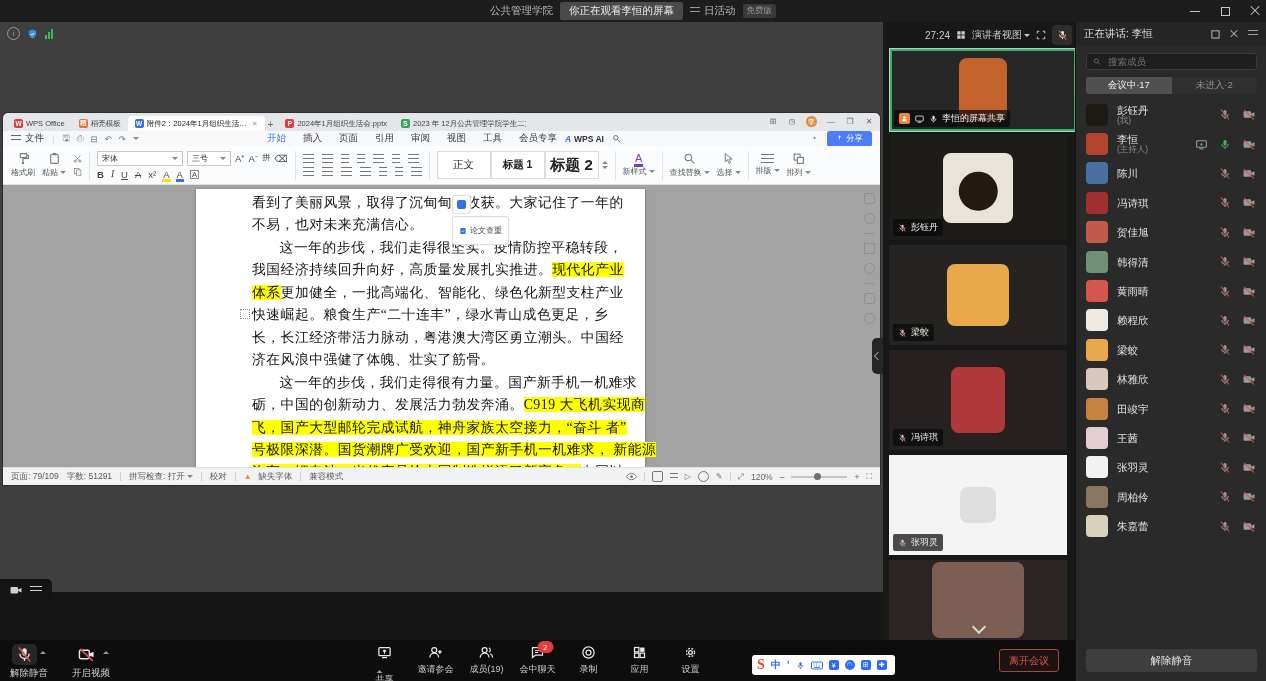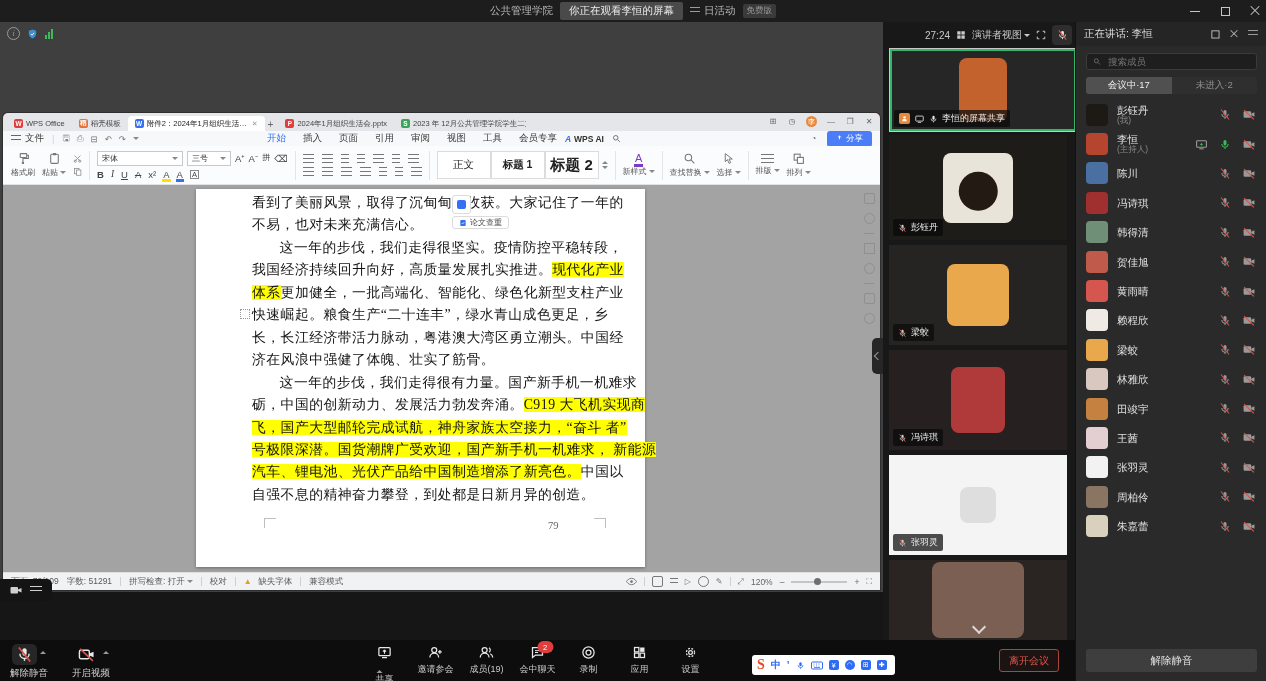--- a/index.html
+++ b/index.html
@@ -24,21 +24,21 @@
 
   
   .share{position:absolute;left:0;top:22px;width:883px;height:570px;background:#3f3f3f}
   .indics{position:absolute;left:7px;top:5px;display:flex;gap:7px;align-items:center}
   .i-info{width:11px;height:11px;border:1px solid #9a9a9a;border-radius:50%;color:#9a9a9a;font-size:8px;
           display:flex;align-items:center;justify-content:center;font-family:"Liberation Serif",serif;font-style:italic}
   .i-bars{display:flex;align-items:flex-end;gap:1px;height:10px}
   .i-bars i{width:2px;background:#3dba58;display:block}
 
   
-  .wps{position:absolute;left:3px;top:91px;width:877px;height:477px;background:#b91c1c;border-radius:5px 5px 0 0;
+  .wps{position:absolute;left:3px;top:91px;width:877px;height:372px;background:#b91c1c;border-radius:5px 5px 0 0;
        box-shadow:0 0 0 1px #2e2e2e}
   .wtabs{position:absolute;left:0;top:0;right:0;height:18px;background:#e4e6ea;border-radius:5px 5px 0 0;
          display:flex;align-items:flex-end;padding-left:4px;font-size:7.5px;color:#444}
   .wtab{height:15px;display:flex;align-items:center;gap:3px;padding:0 7px;border-radius:4px 4px 0 0;white-space:nowrap;overflow:hidden}
   .wtab.active{background:#fff;color:#222}
   .ficon{width:9px;height:9px;border-radius:2px;color:#fff;font-size:6.5px;font-weight:bold;
          display:flex;align-items:center;justify-content:center;flex:none}
   .tclose{color:#999;font-size:7px;margin-left:2px}
   .newtab{color:#666;font-size:10px;margin:0 5px 1px 3px}
   .wtabs-right{position:absolute;right:6px;top:3px;display:flex;gap:9px;align-items:center}
@@ -83,21 +83,21 @@
   .dline.ind{text-indent:2em}
   .hl{background:#ffff00}
   .pagenum{position:absolute;left:352px;top:331px;font-size:10.5px;color:#666;font-family:"Liberation Serif",serif}
   .cropmark{position:absolute;width:11px;height:9px}
   .cm-l{left:68px;top:329px;border-left:1px solid #bfbfbf;border-top:1px solid #bfbfbf}
   .cm-r{left:398px;top:329px;border-right:1px solid #bfbfbf;border-top:1px solid #bfbfbf}
   .parhandle{position:absolute;left:44px;top:120px;width:8px;height:8px;border:1px dotted #9a9a9a}
   .floattool{position:absolute;left:449px;top:10px;display:flex;flex-direction:column;gap:2px;align-items:flex-start}
   .ft-ic{width:17px;height:17px;background:#fff;border:1px solid #dcdcdc;border-radius:3px;display:flex;align-items:center;justify-content:center}
   .ft-ic .sq{width:9px;height:9px;background:#3470f2;border-radius:2px}
-  .ft-pill{background:#fff;border:1px solid #dcdcdc;border-radius:3px;font-size:8px;color:#444;padding:0 6px;display:flex;gap:3px;align-items:center}
+  .ft-pill{background:#fff;border:1px solid #dcdcdc;border-radius:3px;font-size:8px;color:#444;padding:8px 6px;display:flex;gap:3px;align-items:center}
   .sidestrip{position:absolute;right:3px;top:8px;width:16px;display:flex;flex-direction:column;gap:9px;align-items:center}
   .ss{width:9px;height:9px;border:1px solid #8f8f8f;border-radius:2px}
   .ss.round{border-radius:50%}
   .ss.line{height:1px;border:none;background:#8f8f8f;width:10px}
 
   .wstatus{position:absolute;left:0;bottom:0;right:0;height:17px;background:#f1f2f4;border-top:1px solid #e0e0e0;
            display:flex;align-items:center;font-size:8.5px;color:#5a5a5a;padding:0 8px;gap:8px}
   .st-sep{width:1px;height:9px;background:#d0d0d0}
   .warn{color:#e09b2d;font-size:8px}
   .wstatus-right{margin-left:auto;display:flex;align-items:center;gap:7px;color:#666}
@@ -776,49 +776,49 @@
         <svg width="14" height="13" viewBox="0 0 24 24">
                 <rect x="2" y="6" width="14" height="12" rx="2" fill="#9a9a9a"></rect>
                 <path d="M16 10.5 22 8v8l-6-2.5z" fill="#9a9a9a"></path>
                 <line x1="3" y1="4" x2="21" y2="21" stroke="#d5554b" stroke-width="2.2"></line>
               </svg>
       </span>
     </div>
   </div>
 
   <div class="prow">
+    <div class="pavatar" style="background: rgb(192, 90, 74);"></div>
+    <div class="pmeta">
+      <div class="pname">贺佳旭</div>
+
+    </div>
+    <div class="picons">
+
+      <span>
+        <svg width="12" height="13" viewBox="0 0 24 24">
+                <rect x="9" y="3" width="6" height="11" rx="3" fill="#9a9a9a"></rect>
+                <path d="M5.5 11a6.5 6.5 0 0 0 13 0" fill="none" stroke="#9a9a9a" stroke-width="2"></path>
+                <line x1="12" y1="17.5" x2="12" y2="21" stroke="#9a9a9a" stroke-width="2"></line>
+                <line x1="4" y1="2" x2="20" y2="22" stroke="#d5554b" stroke-width="2.2"></line>
+              </svg>
+      </span>
+      <span>
+        <svg width="14" height="13" viewBox="0 0 24 24">
+                <rect x="2" y="6" width="14" height="12" rx="2" fill="#9a9a9a"></rect>
+                <path d="M16 10.5 22 8v8l-6-2.5z" fill="#9a9a9a"></path>
+                <line x1="3" y1="4" x2="21" y2="21" stroke="#d5554b" stroke-width="2.2"></line>
+              </svg>
+      </span>
+    </div>
+  </div>
+
+  <div class="prow">
     <div class="pavatar" style="background: rgb(111, 143, 119);"></div>
     <div class="pmeta">
       <div class="pname">韩得清</div>
-
-    </div>
-    <div class="picons">
-
-      <span>
-        <svg width="12" height="13" viewBox="0 0 24 24">
-                <rect x="9" y="3" width="6" height="11" rx="3" fill="#9a9a9a"></rect>
-                <path d="M5.5 11a6.5 6.5 0 0 0 13 0" fill="none" stroke="#9a9a9a" stroke-width="2"></path>
-                <line x1="12" y1="17.5" x2="12" y2="21" stroke="#9a9a9a" stroke-width="2"></line>
-                <line x1="4" y1="2" x2="20" y2="22" stroke="#d5554b" stroke-width="2.2"></line>
-              </svg>
-      </span>
-      <span>
-        <svg width="14" height="13" viewBox="0 0 24 24">
-                <rect x="2" y="6" width="14" height="12" rx="2" fill="#9a9a9a"></rect>
-                <path d="M16 10.5 22 8v8l-6-2.5z" fill="#9a9a9a"></path>
-                <line x1="3" y1="4" x2="21" y2="21" stroke="#d5554b" stroke-width="2.2"></line>
-              </svg>
-      </span>
-    </div>
-  </div>
-
-  <div class="prow">
-    <div class="pavatar" style="background: rgb(192, 90, 74);"></div>
-    <div class="pmeta">
-      <div class="pname">贺佳旭</div>
 
     </div>
     <div class="picons">
 
       <span>
         <svg width="12" height="13" viewBox="0 0 24 24">
                 <rect x="9" y="3" width="6" height="11" rx="3" fill="#9a9a9a"></rect>
                 <path d="M5.5 11a6.5 6.5 0 0 0 13 0" fill="none" stroke="#9a9a9a" stroke-width="2"></path>
                 <line x1="12" y1="17.5" x2="12" y2="21" stroke="#9a9a9a" stroke-width="2"></line>
                 <line x1="4" y1="2" x2="20" y2="22" stroke="#d5554b" stroke-width="2.2"></line>

